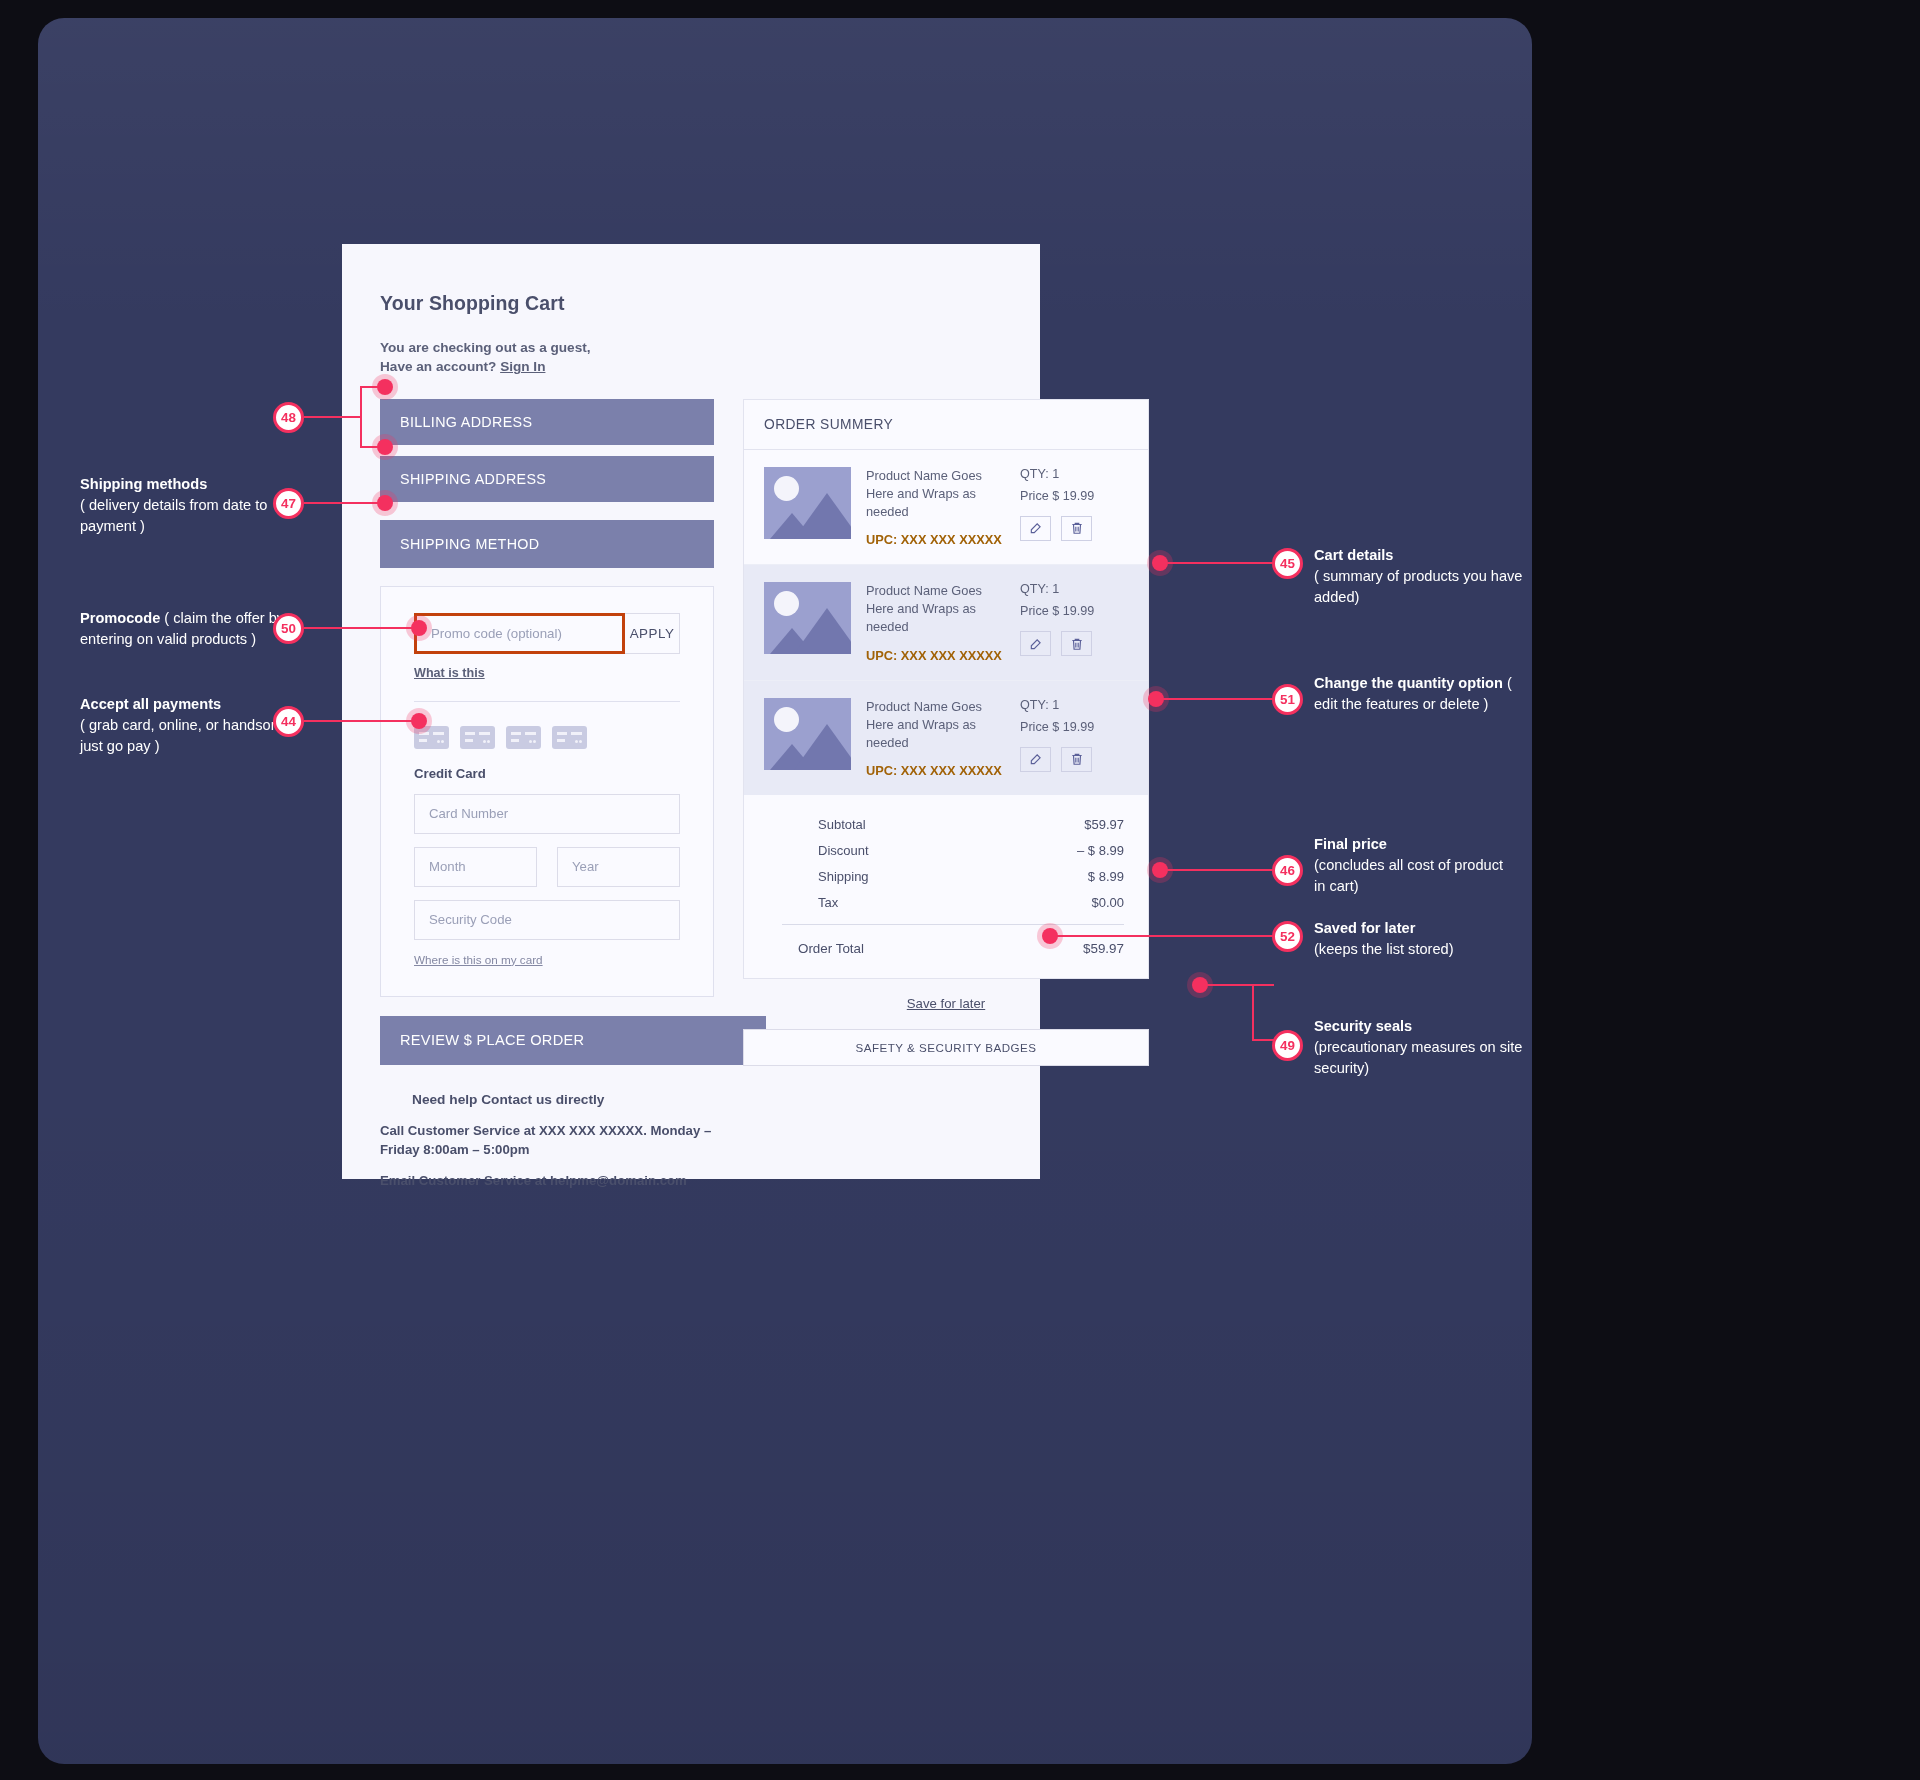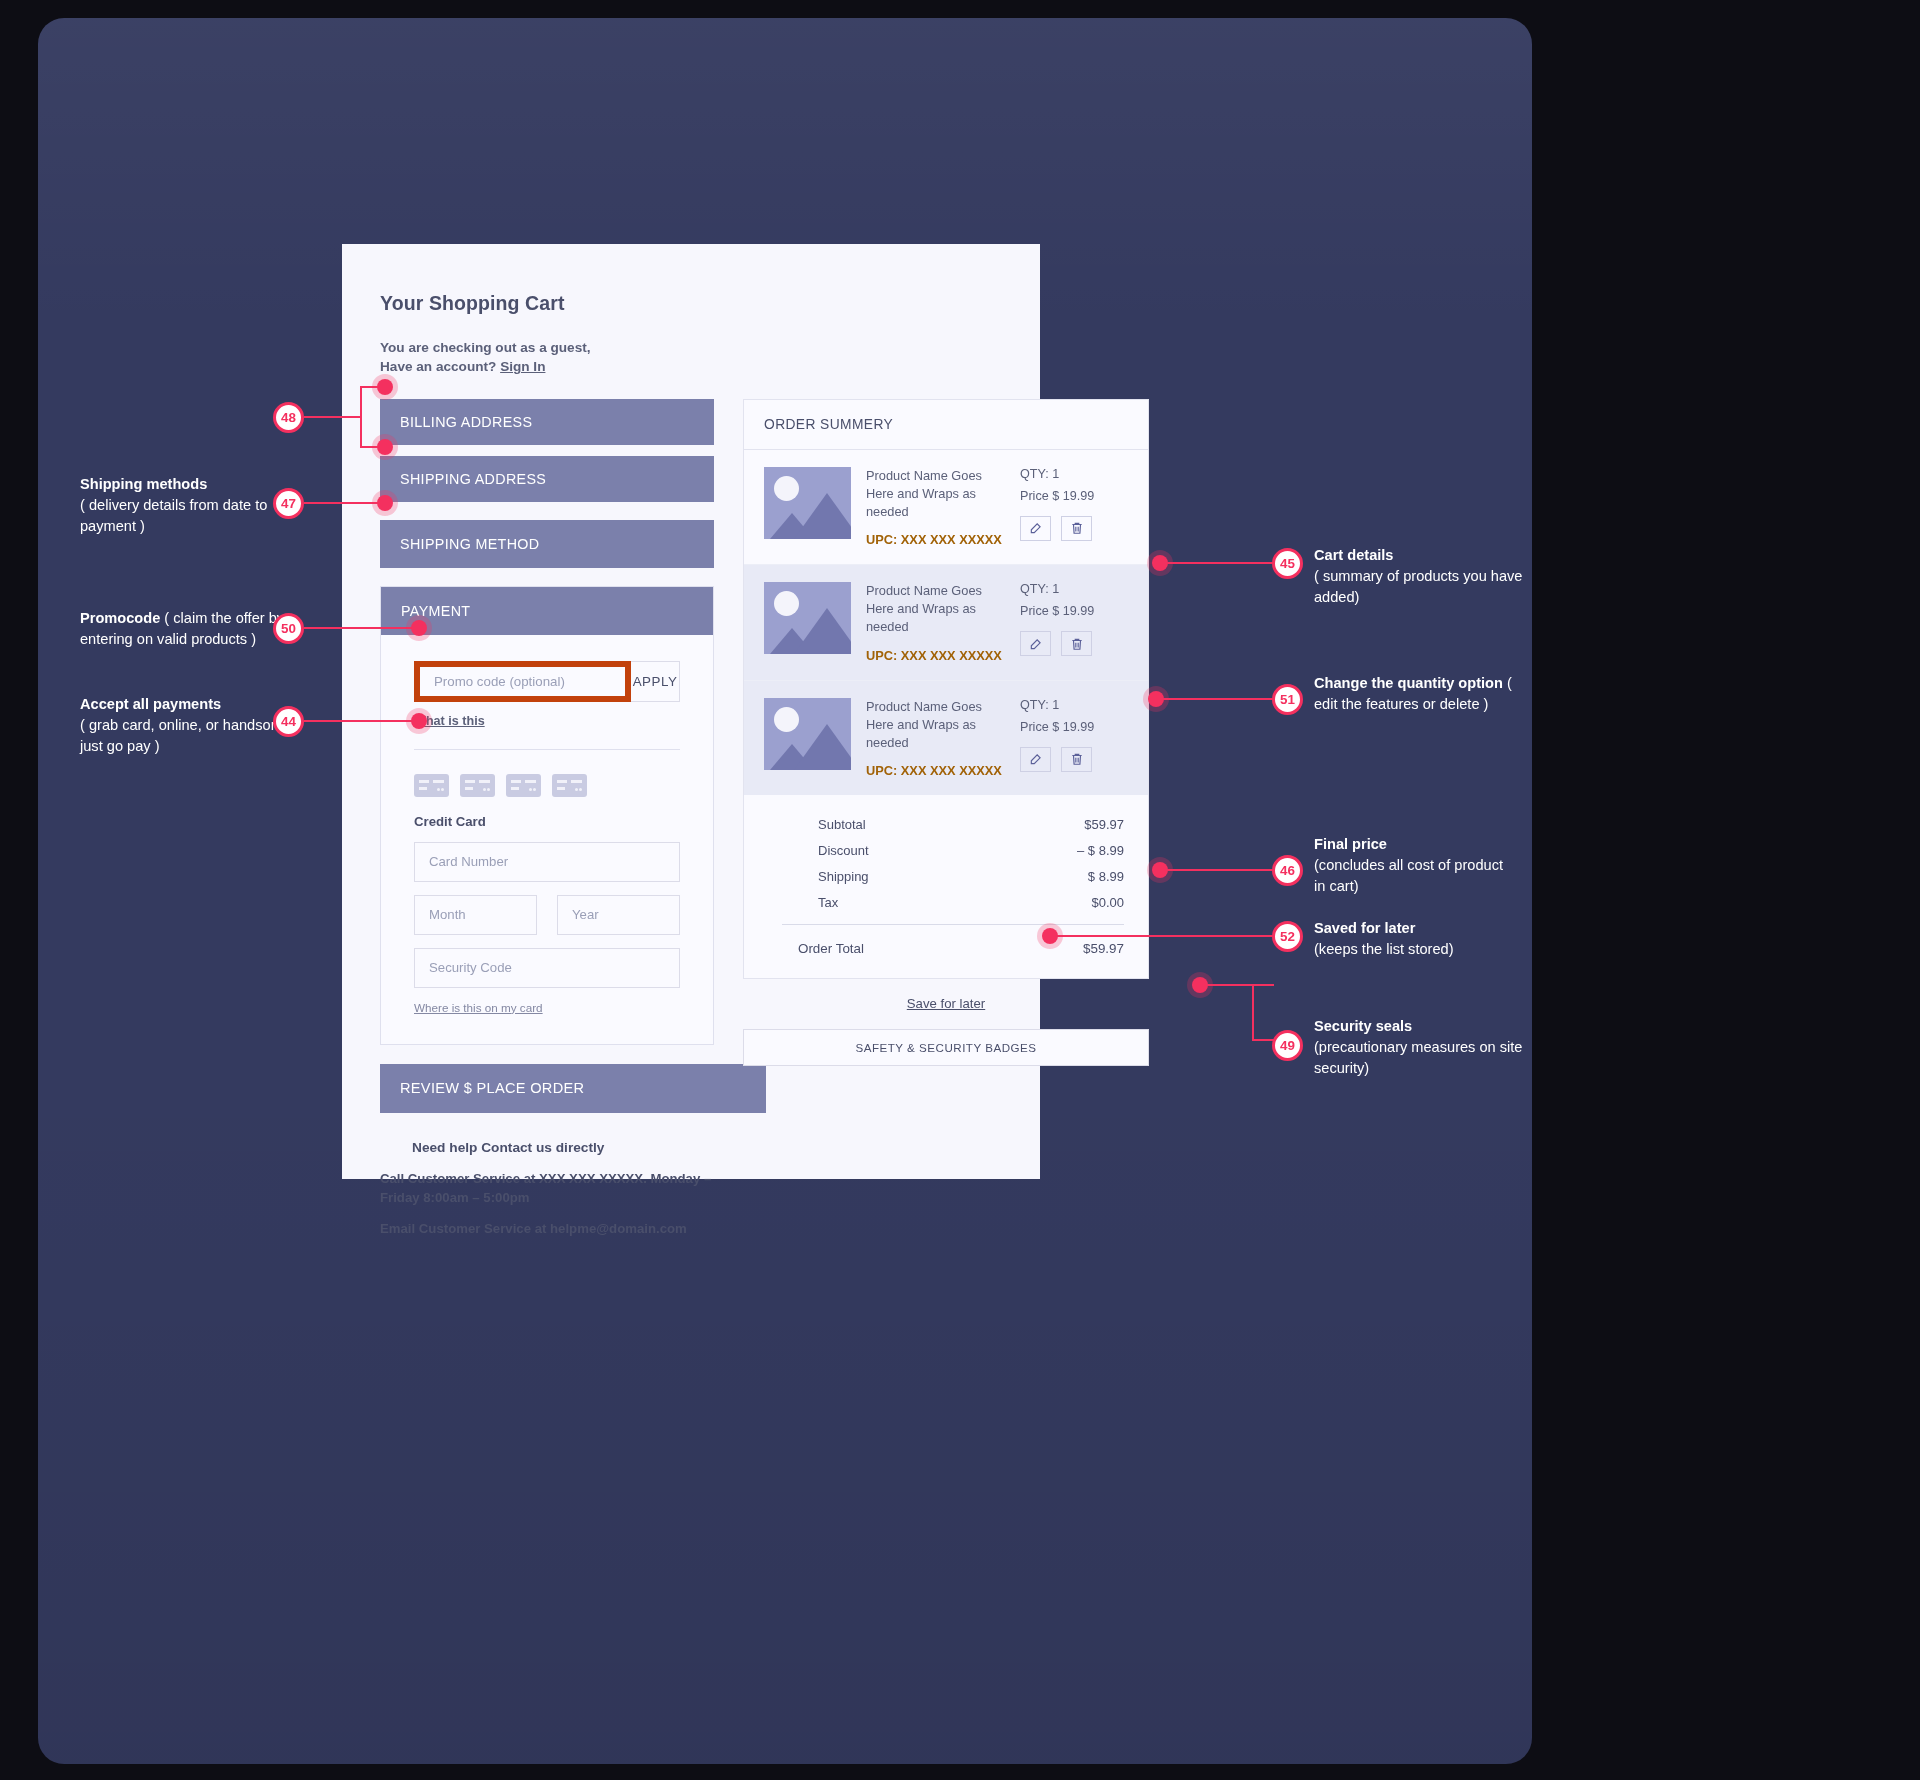--- a/index.html
+++ b/index.html
@@ -60,21 +60,21 @@
   
   .pay-panel { border: 1px solid #dfe0ee; background: #fafaff; }
   .pay-head {
     background: #7b80ab; color: #fff; font-size: 14.3px;
     letter-spacing: .35px; padding: 16px 20px;
   }
   .pay-body { padding: 26px 33px 28px 33px; }
 
   .promo-row { display: flex; }
   .promo-input {
-    flex: 1; height: 41px; border: 6px solid #c2410c;
+    flex: 1; height: 41px; border: 3px solid #c2410c;
     background: #fafaff; padding: 0 14px;
     font-family: inherit; font-size: 13.3px; color: #4a4f6b;
   }
   .promo-input::placeholder { color: #9a9fb7; }
   .apply-btn {
     width: 104px; height: 41px; border: 1px solid #dcdce9;
     border-left: none; background: #fafaff;
     font-family: inherit; font-size: 13.4px; letter-spacing: .5px;
     color: #4a4f6b; cursor: pointer;
   }
@@ -242,21 +242,20 @@
 
       <div class="cols">
 
         <div class="col-left">
 
           <div class="sec-bar">BILLING ADDRESS</div>
           <div class="sec-bar">SHIPPING ADDRESS</div>
           <div class="sec-bar tall" style="margin-top:18px;margin-bottom:18px;">SHIPPING METHOD</div>
 
           <div class="pay-panel">
-            <div class="pay-head">PAYMENT</div>
             <div class="pay-body">
 
               <div class="promo-row">
                 <input class="promo-input" placeholder="Promo code (optional)" style="">
                 <button class="apply-btn">APPLY</button>
               </div>
               <a href="#" class="what-is">What is this</a>
 
               <div class="hr"></div>
 

